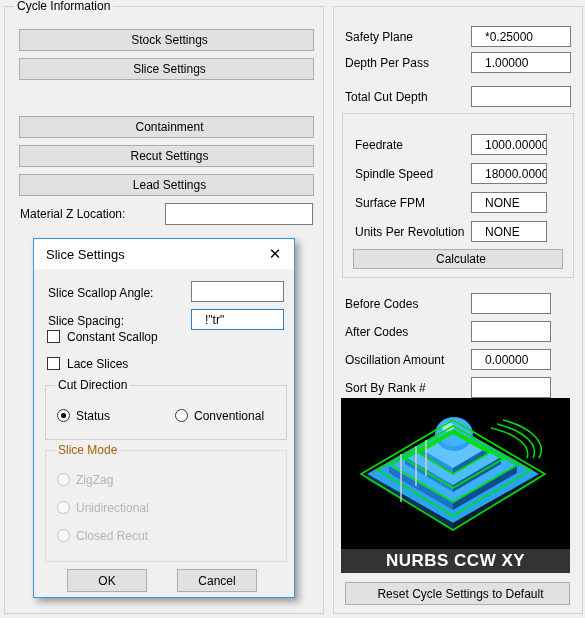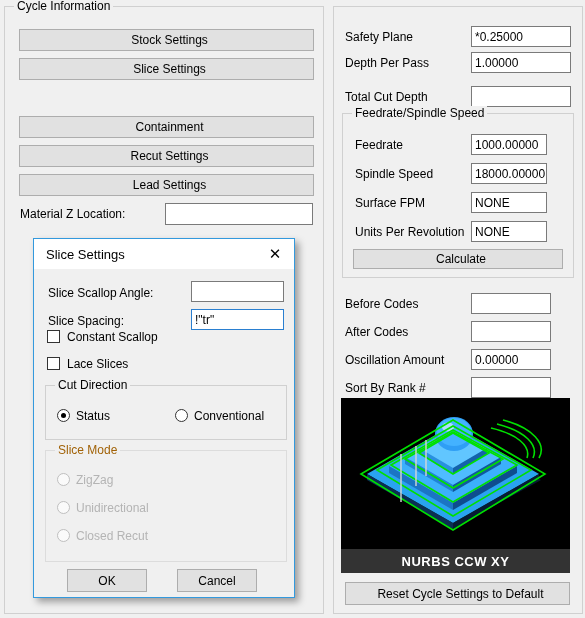--- a/index.html
+++ b/index.html
@@ -57,21 +57,21 @@
   .txtbox {
     position: absolute;
     background: #ffffff;
     border: 1px solid #7a7a7a;
     box-sizing: border-box;
     font-size: 12px;
     font-family: "Liberation Sans", sans-serif;
     color: #000;
     display: flex;
     align-items: center;
-    padding-left: 3px;
+    padding-left: 13px;
     overflow: hidden;
     white-space: nowrap;
   }
   .lbl {
     position: absolute;
     font-size: 12px;
     color: #000;
     white-space: nowrap;
     line-height: 1;
   }
@@ -93,21 +93,21 @@
     overflow: hidden;
     border: 0;
   }
   #preview-caption {
     position: absolute;
     left: 0; bottom: 0;
     width: 100%;
     height: 24px;
     background: #333333;
     color: #ffffff;
-    font-size: 13px;
+    font-size: 17px;
     font-weight: bold;
     display: flex;
     align-items: center;
     justify-content: center;
     letter-spacing: 0.5px;
   }
 
   
   #slice-dialog {
     position: absolute;
@@ -236,21 +236,20 @@
   <span class="lbl" style="left:11px; top:347px">Oscillation Amount</span>
   <div class="txtbox" style="left:137px; top:342px; width:80px; height:21px">0.00000</div>
 
   <span class="lbl" style="left:11px; top:375px">Sort By Rank #</span>
   <div class="txtbox" style="left:137px; top:370px; width:80px; height:21px"></div>
 
   <div class="btn" style="left:11px; top:575px; width:225px; height:23px">Reset Cycle Settings to Default</div>
 </div>
 
 <div class="groupbox" id="fs-group">
-  <span class="gb-title">Feedrate/Spindle Speed</span>
 
   <span class="lbl" style="left:12px; top:25px">Feedrate</span>
   <div class="txtbox" style="left:128px; top:20px; width:76px; height:21px">1000.00000</div>
 
   <span class="lbl" style="left:12px; top:54px">Spindle Speed</span>
   <div class="txtbox" style="left:128px; top:49px; width:76px; height:21px">18000.00000</div>
 
   <span class="lbl" style="left:12px; top:83px">Surface FPM</span>
   <div class="txtbox" style="left:128px; top:78px; width:76px; height:21px">NONE</div>
 

